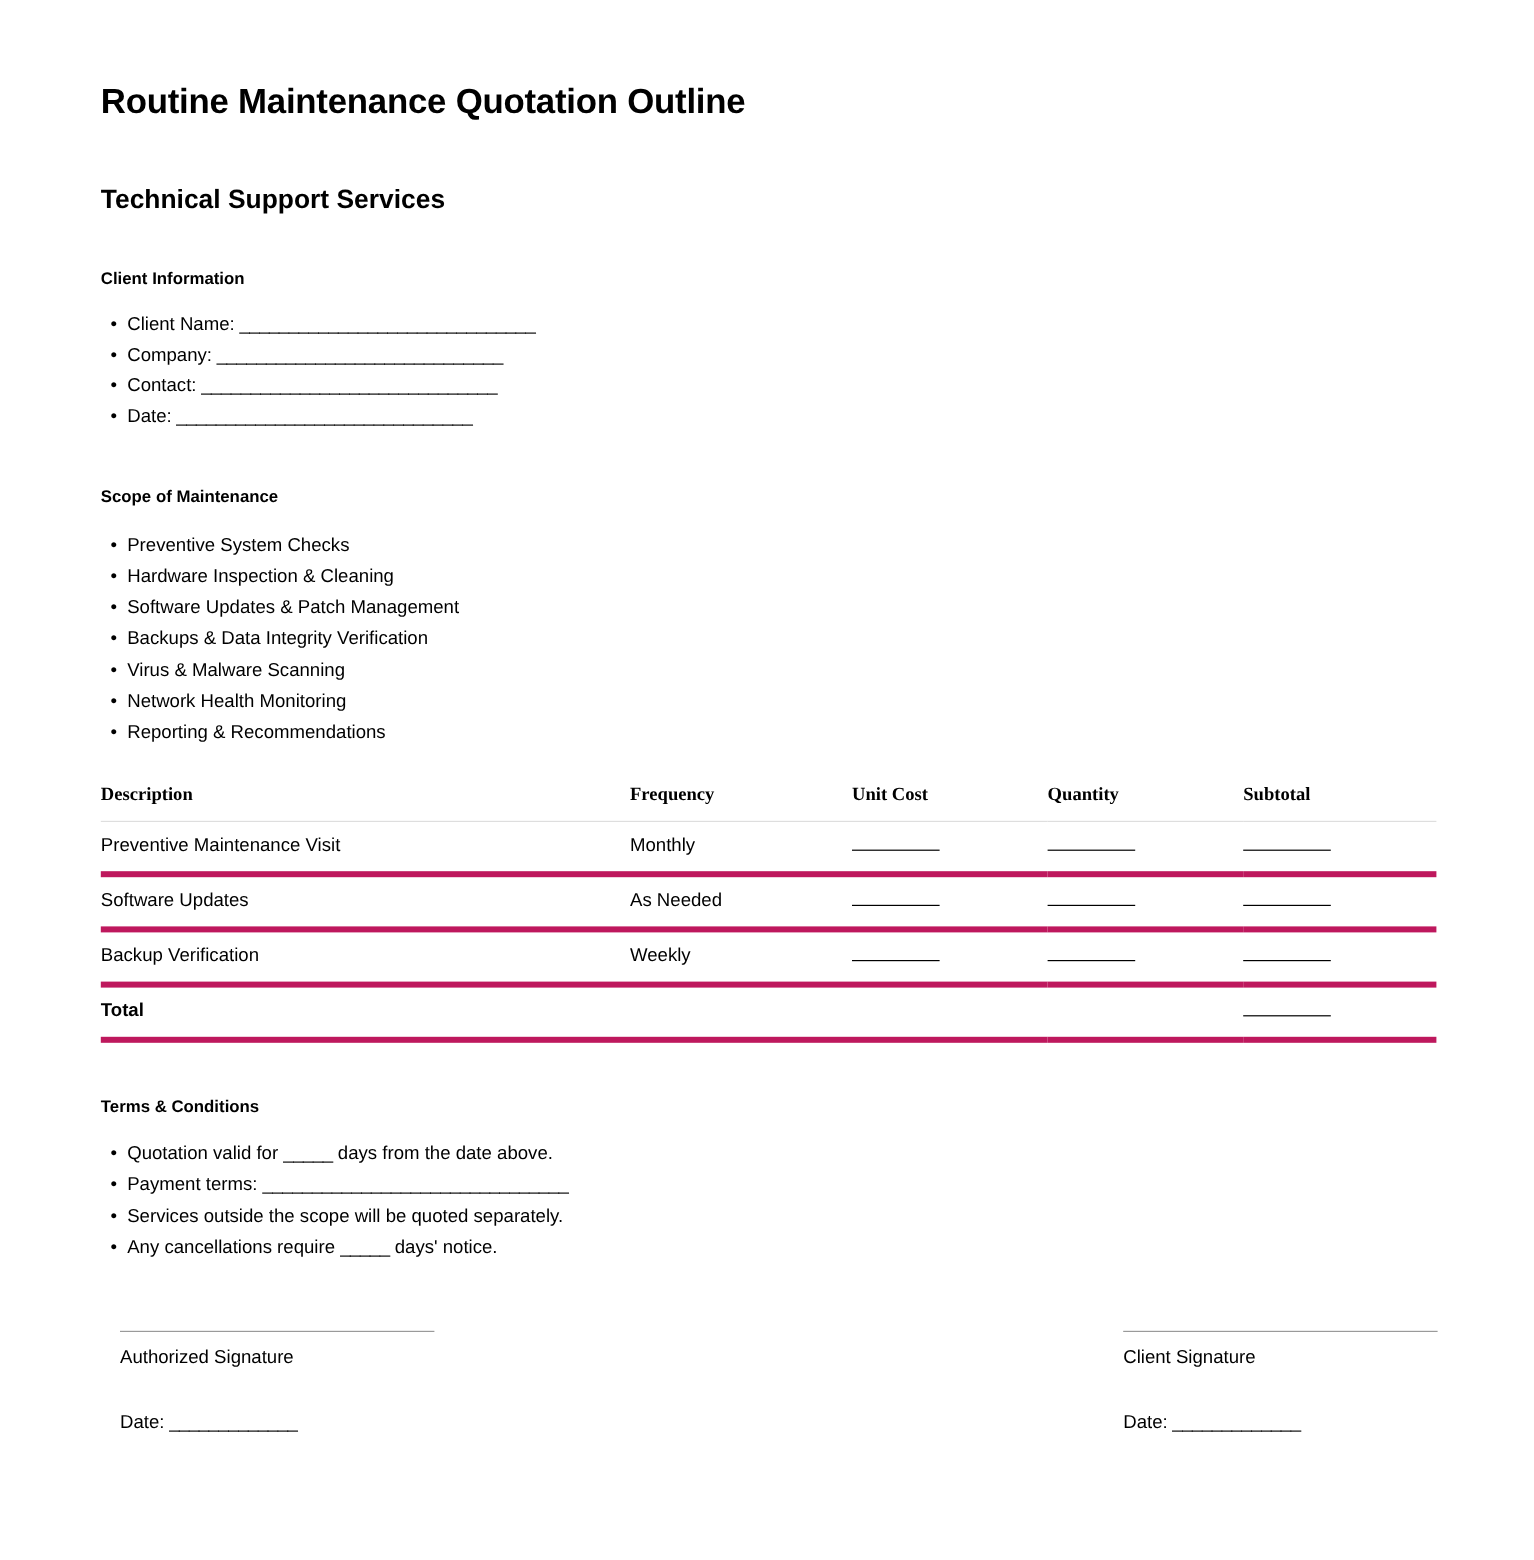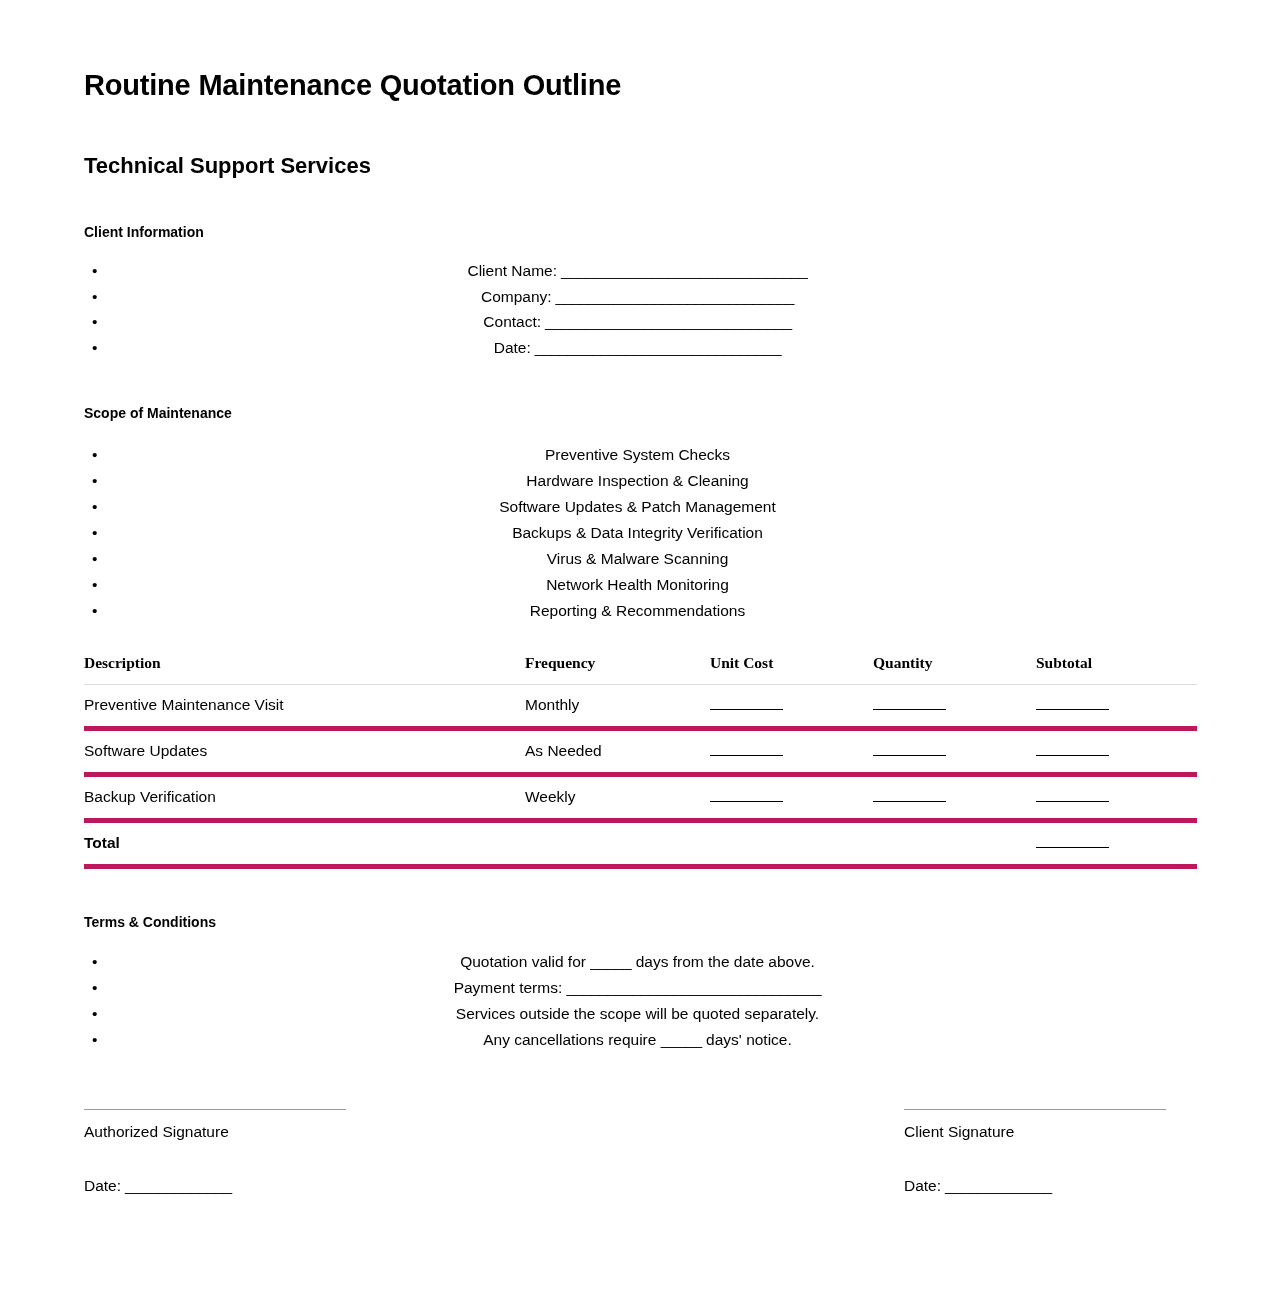--- a/index.html
+++ b/index.html
@@ -45,21 +45,20 @@
     margin: 0;
     padding-top: 45px;
     line-height: 1.2;
   }
 
   ul.doc-list {
     margin: 0;
     padding: 0;
     padding-top: 17px;
     list-style: none;
-    text-align: center;
   }
   ul.doc-list li {
     position: relative;
     font-size: 15.5px;
     line-height: 25.6px;
     padding-left: 22px;
     color: #000;
   }
   ul.doc-list li::before {
     content: "\2022";
@@ -121,22 +120,22 @@
 
   .sig-area {
     position: relative;
     margin-top: 56px;
     height: 110px;
   }
   .sig-block {
     position: absolute;
     top: 0;
   }
-  .sig-block.left  { left: 0;   width: 262px; }
-  .sig-block.right { left: 820px; width: 262px; }
+  .sig-block.left  { left: 16px;   width: 262px; }
+  .sig-block.right { left: 852px; width: 262px; }
   .sig-rule {
     border-top: 1px solid #9a9a9a;
     width: 100%;
     height: 0;
   }
   .sig-label {
     font-size: 15.5px;
     line-height: 26px;
     padding-top: 9px;
   }

